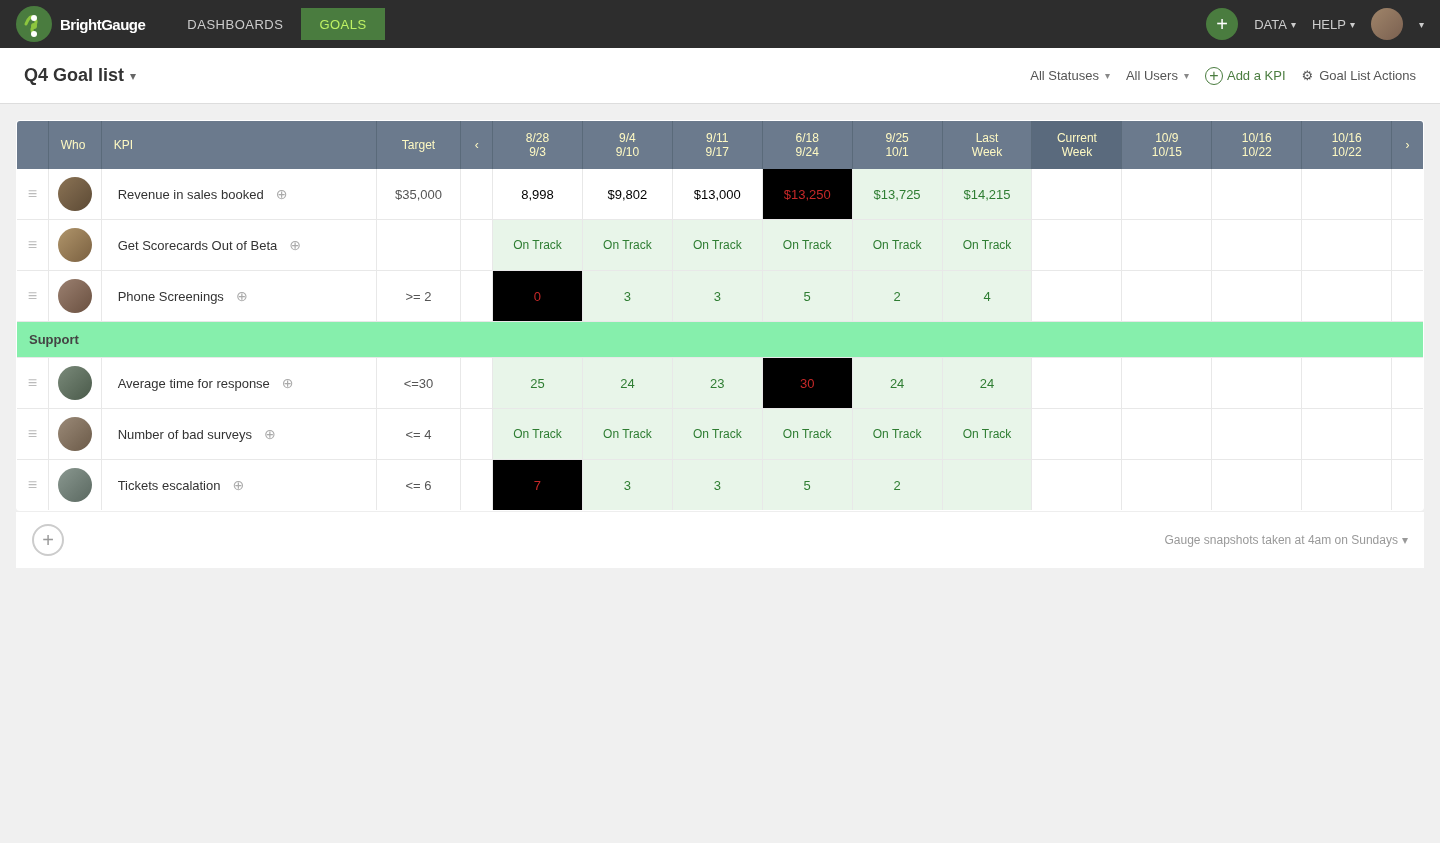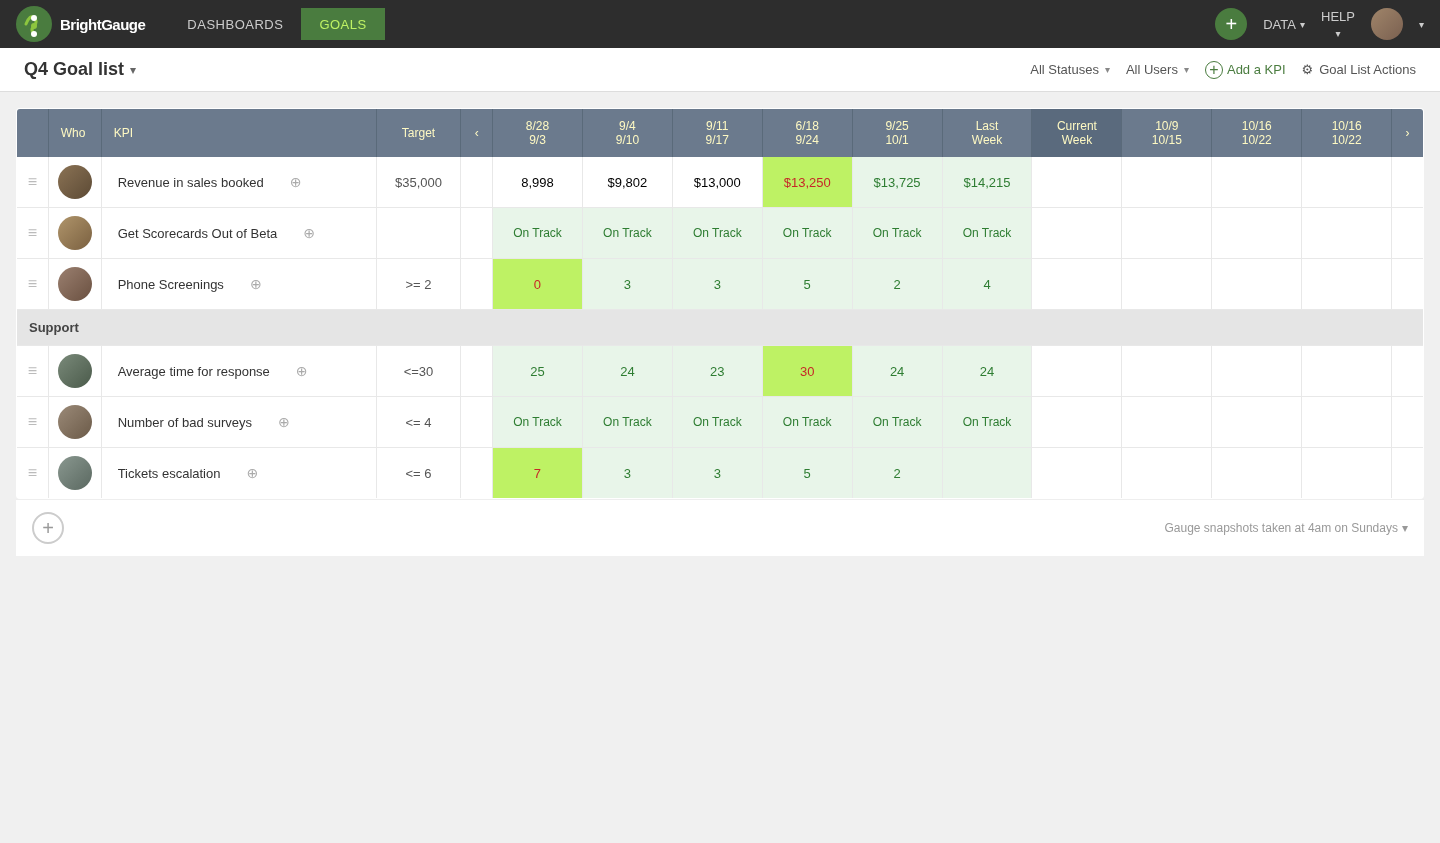--- a/index.html
+++ b/index.html
@@ -9,27 +9,27 @@
     .topnav { background: #2d2d2d; height: 48px; display: flex; align-items: center; padding: 0 16px; gap: 0; }
     .logo-area { display: flex; align-items: center; gap: 8px; margin-right: 24px; }
     .logo-icon { width: 36px; height: 36px; }
     .nav-links { display: flex; align-items: stretch; height: 32px; }
     .nav-link { color: #ccc; text-decoration: none; display: flex; align-items: center; padding: 0 18px; font-size: 13px; font-weight: 500; letter-spacing: 0.5px; cursor: pointer; }
     .nav-link.active { background: #4a7c3f; color: #bef264; }
     .nav-spacer { flex: 1; }
     .nav-right { display: flex; align-items: center; gap: 16px; }
     .nav-plus { width: 32px; height: 32px; border-radius: 50%; background: #4a7c3f; color: white; display: flex; align-items: center; justify-content: center; font-size: 20px; cursor: pointer; font-weight: 300; }
     .nav-data { color: #ccc; font-size: 13px; cursor: pointer; display: flex; align-items: center; gap: 4px; }
-    .nav-help { color: #ccc; font-size: 13px; cursor: pointer; display: flex; align-items: center; gap: 4px; flex-direction: column; }
+    .nav-help { color: #ccc; font-size: 13px; cursor: pointer; display: flex; align-items: center; gap: 4px; }
     .nav-avatar { width: 32px; height: 32px; border-radius: 50%; background: #888; overflow: hidden; cursor: pointer; }
     .nav-avatar-inner { width: 100%; height: 100%; background: linear-gradient(135deg, #a0856a, #7a6050); }
     .nav-caret { color: #ccc; font-size: 10px; }
 
     
-    .page-header { background: #fff; padding: 0 24px; height: 44px; display: flex; align-items: center; justify-content: space-between; border-bottom: 1px solid #ddd; }
+    .page-header { background: #fff; padding: 0 24px; height: 56px; display: flex; align-items: center; justify-content: space-between; border-bottom: 1px solid #ddd; }
     .page-title-area { display: flex; align-items: center; gap: 6px; }
     .page-title { font-size: 18px; font-weight: 600; color: #333; }
     .page-title-caret { color: #666; font-size: 12px; cursor: pointer; }
     .header-actions { display: flex; align-items: center; gap: 16px; }
     .header-btn { display: flex; align-items: center; gap: 6px; color: #555; font-size: 13px; cursor: pointer; border: none; background: none; }
     .header-btn-caret { font-size: 10px; color: #888; }
     .add-kpi-btn { display: flex; align-items: center; gap: 4px; color: #4a7c3f; font-size: 13px; cursor: pointer; }
     .gear-btn { display: flex; align-items: center; gap: 6px; color: #555; font-size: 13px; cursor: pointer; }
 
     
@@ -57,35 +57,35 @@
     .avatar { width: 34px; height: 34px; border-radius: 50%; background: #c9a882; overflow: hidden; }
 
     
     .av1 { background: linear-gradient(135deg, #8b7355, #5c4a35); }
     .av2 { background: linear-gradient(135deg, #b0956b, #7a6040); }
     .av3 { background: linear-gradient(135deg, #9b8070, #6a5040); }
     .av4 { background: linear-gradient(135deg, #7a8a7a, #4a5a4a); }
     .av5 { background: linear-gradient(135deg, #9b8a78, #6b5a48); }
     .av6 { background: linear-gradient(135deg, #8a9890, #5a6860); }
 
-    .kpi-cell { display: flex; align-items: center; gap: 26px; padding: 12px 8px; }
+    .kpi-cell { display: flex; align-items: center; gap: 12px; padding: 12px 8px; }
     .kpi-name { font-size: 13px; color: #333; }
     .kpi-icon { color: #aaa; font-size: 14px; }
 
     .target-cell { font-size: 13px; color: #555; text-align: center; padding: 8px; }
 
     
     .cell-green { background: #e8f5e9; color: #2e7d32; font-size: 13px; padding: 14px 6px; }
-    .cell-red { background: #bef264; color: #c62828; font-size: 13px; padding: 14px 6px; }
+    .cell-red { background: #000000; color: #c62828; font-size: 13px; padding: 14px 6px; }
     .cell-neutral { background: #fff; color: #000000; font-size: 13px; padding: 14px 6px; }
     .cell-empty { background: #fff; padding: 14px 6px; }
     .cell-green-on-track { background: #e8f5e9; color: #2e7d32; font-size: 12px; padding: 14px 6px; font-weight: 500; }
 
     
-    .section-row td { background: #e5e5e5; padding: 10px 12px; font-weight: 600; color: #444; font-size: 13px; text-align: left; }
+    .section-row td { background: #86efac; padding: 10px 12px; font-weight: 600; color: #444; font-size: 13px; text-align: left; }
 
     
     .col-current { background: #5a6a7d !important; }
 
     
     .table-footer { display: flex; align-items: center; justify-content: space-between; padding: 12px 16px; background: #fff; border-top: 1px solid #eee; }
     .add-row-btn { width: 32px; height: 32px; border-radius: 50%; border: 2px solid #ccc; background: #fff; color: #999; font-size: 20px; display: flex; align-items: center; justify-content: center; cursor: pointer; }
     .snapshot-info { color: #999; font-size: 12px; display: flex; align-items: center; gap: 4px; }
 
     

